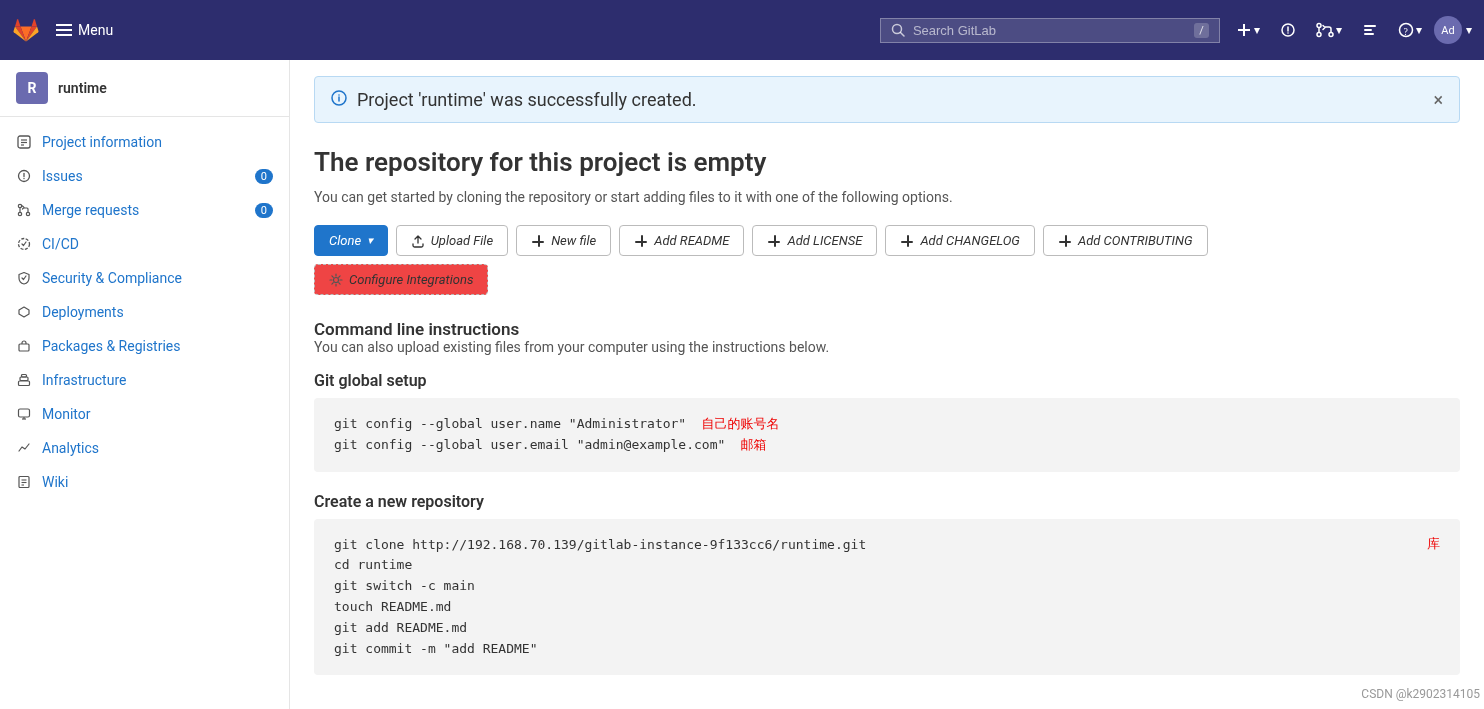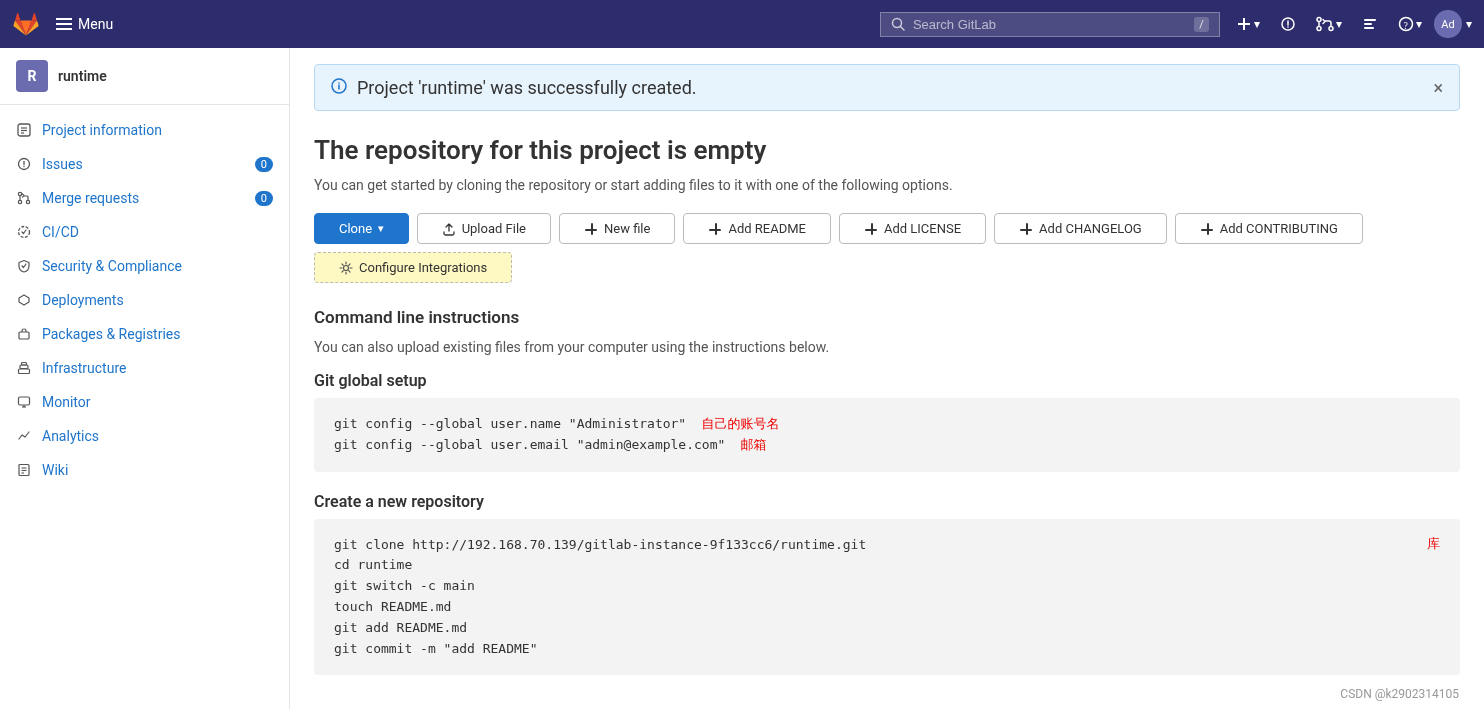--- a/index.html
+++ b/index.html
@@ -1,21 +1,21 @@
 <!DOCTYPE html>
 <html><head>
   <meta charset="utf-8">
   <style>
     * { box-sizing: border-box; margin: 0; padding: 0; }
     body { font-family: -apple-system, BlinkMacSystemFont, 'Segoe UI', Roboto, sans-serif; font-size: 14px; background: #fff; color: #333; display: flex; flex-direction: column; height: 709px; overflow: hidden; }
 
     
     .topnav {
       background: #2d2d6e;
-      height: 48px;
+      height: 60px;
       display: flex;
       align-items: center;
       padding: 16px 12px;
       gap: 8px;
       flex-shrink: 0;
       z-index: 100;
     }
     .topnav-logo { width: 28px; height: 28px; flex-shrink: 0; }
     .topnav-menu { display: flex; align-items: center; gap: 6px; color: #fff; font-size: 14px; cursor: pointer; padding: 4px 8px; border-radius: 4px; }
     .hamburger { display: flex; flex-direction: column; gap: 3px; }
@@ -85,48 +85,48 @@
 
     
     .page-body { padding: 16px 24px; }
     .page-title { font-size: 26px; font-weight: 600; color: #333; margin-bottom: 12px; }
     .page-desc { color: #555; margin-bottom: 20px; font-size: 14px; }
 
     
     .action-buttons { display: flex; flex-wrap: wrap; gap: 8px; margin-bottom: 8px; }
     .btn {
       display: inline-flex; align-items: center; gap: 6px;
-      padding: 7px 24px; border-radius: 4px; font-size: 13px;
-      cursor: pointer; border: 1px solid transparent; text-decoration: none;
+      padding: 7px 14px; border-radius: 4px; font-size: 13px;
+      cursor: pointer; border: 1px solid transparent; text-decoration: none; font-style: italic;
     }
     .btn-primary { background: #1f75cb; color: #fff; border-color: #1f75cb; }
     .btn-default { background: #fff; color: #333; border: 1px solid #bbb; }
-    .btn-dashed { background: #fef9c3; color: #333; border: 1px dashed #bbb; }
+    .btn-dashed { background: #ef4444; color: #333; border: 1px dashed #bbb; }
     .clone-chevron { font-size: 11px; }
 
     
     .action-buttons-row2 { margin-bottom: 24px; }
 
     
-    .section-title { font-size: 17px; font-weight: 600; color: #333; margin-bottom: 12px; }
+    .section-title { font-size: 17px; font-weight: 600; color: #333; margin-bottom: 0; }
     .section-desc { color: #555; margin-bottom: 16px; font-size: 14px; }
 
     
     .code-block {
       background: #f3f3f3; border-radius: 4px;
       padding: 16px 20px; font-family: 'Courier New', Courier, monospace;
       font-size: 13px; color: #333; margin-bottom: 20px;
       position: relative;
     }
     .code-block pre { white-space: pre; line-height: 1.6; }
     .annotation-red { color: #e00; font-size: 13px; font-family: sans-serif; margin-left: 8px; }
 
     .subsection-title { font-size: 16px; font-weight: 600; margin-bottom: 8px; color: #333; }
 
-    .watermark { position: fixed; bottom: 8px; right: 25px; font-size: 12px; color: #999; }
+    .watermark { position: fixed; bottom: 8px; right: 4px; font-size: 12px; color: #999; }
   </style>
 </head>
 <body>
 
 <div class="topnav">
 
   <svg class="topnav-logo" viewBox="0 0 28 28" fill="none" xmlns="http://www.w3.org/2000/svg">
     <path d="M14 25.5L19.5 10.5H8.5L14 25.5Z" fill="#FC6D26"></path>
     <path d="M14 25.5L8.5 10.5H3L14 25.5Z" fill="#E24329"></path>
     <path d="M3 10.5L1.5 15.2C1.4 15.6 1.5 16 1.8 16.3L14 25.5L3 10.5Z" fill="#FCA326"></path>

